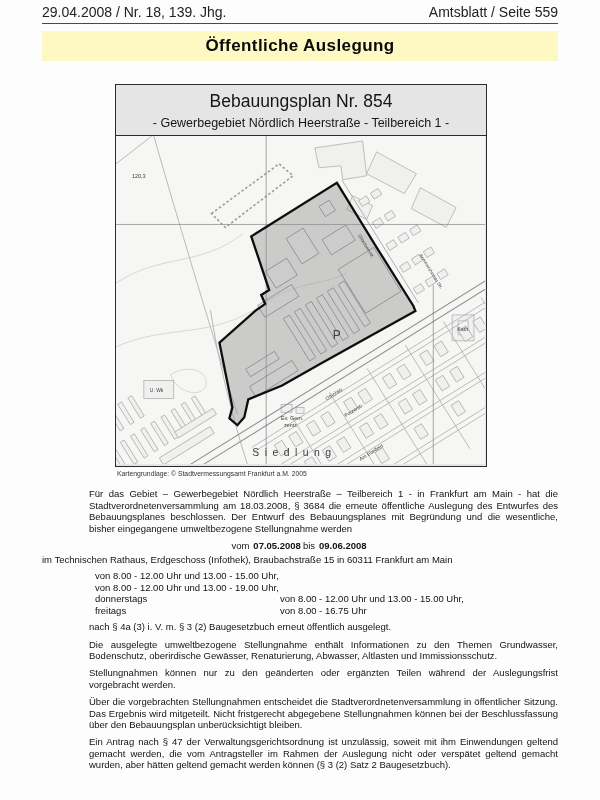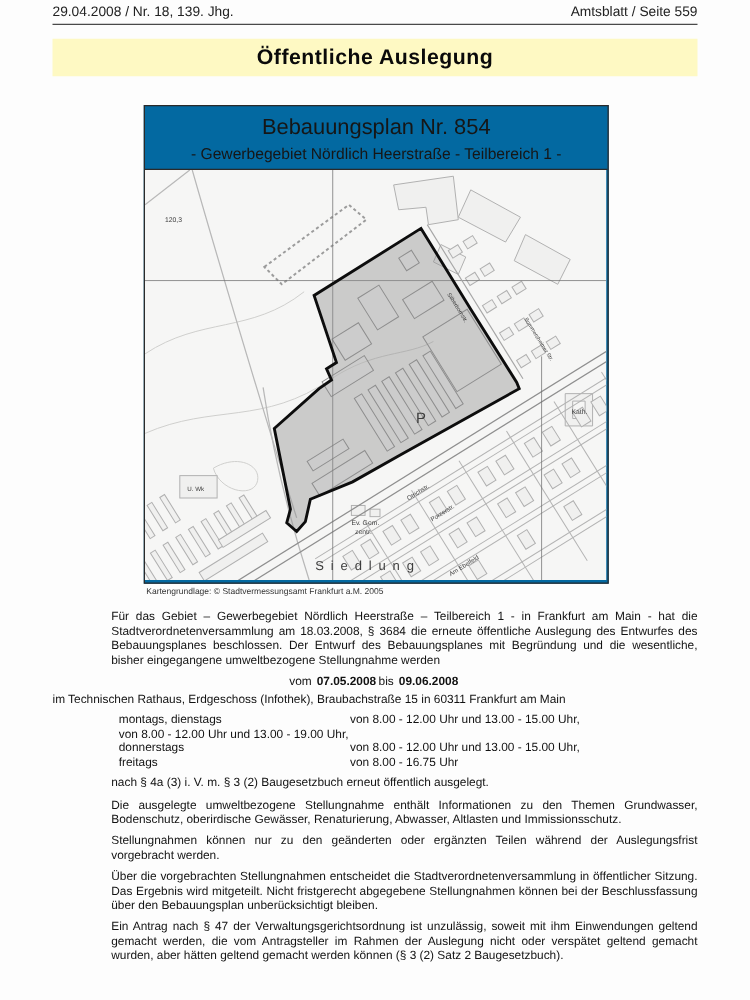--- a/index.html
+++ b/index.html
@@ -1,24 +1,24 @@
 <!DOCTYPE html>
 <html><head>
 <meta charset="utf-8">
 <style>
   * { margin:0; padding:0; box-sizing:border-box; }
   html,body { width:600px; height:800px; }
   body { font-family:"Liberation Sans", sans-serif; background:#ffffff; color:#161616; position:relative; }
   .page { position:absolute; inset:0; background:#fdfdfd; overflow:hidden; }
 
-  .masthead { position:absolute; left:42px; right:42px; top:4px; display:flex; justify-content:space-between; font-size:11px; color:#222; border-bottom:1px solid #4a4a4a; padding-bottom:3px; }
+  .masthead { position:absolute; left:42px; right:42px; top:4px; display:flex; justify-content:space-between; font-size:14px; color:#222; border-bottom:1px solid #4a4a4a; padding-bottom:3px; }
 
   .banner { position:absolute; left:42px; right:42px; top:31px; height:30px; background:#fef9c3; display:flex; align-items:center; justify-content:center; font-size:17px; font-weight:bold; color:#0a0a0a; letter-spacing:0.4px; }
 
-  .planbox { position:absolute; left:115px; top:84px; width:372px; height:383px; border:1.4px solid #2a2a2a; background:#0369a1; }
+  .planbox { position:absolute; left:115px; top:84px; width:372px; height:383px; border:1.4px solid #2a2a2a; background:#e5e5e5; }
   .plantitle { height:51px; border-bottom:1.4px solid #2a2a2a; text-align:center; padding-top:6px; }
   .plantitle .t1 { font-size:17.5px; }
   .plantitle .t2 { font-size:12.5px; margin-top:4px; }
   svg.map { display:block; width:369px; height:328px; background:#f6f6f5; }
 
   .caption { position:absolute; left:117px; top:470px; font-size:6.8px; color:#333; }
 
   .bodytext { position:absolute; left:42px; width:516px; top:488px; font-size:9.5px; line-height:11.6px; text-align:justify; color:#121212; }
   .para { margin-bottom:5.5px;margin-left:47px; }
   .dateline { text-align:center; margin:0 0 3px; }
@@ -222,21 +222,20 @@
     <div class="para">Für das Gebiet – Gewerbegebiet Nördlich Heerstraße – Teilbereich 1 - in Frankfurt am Main - hat die Stadtverordnetenversammlung am 18.03.2008, § 3684 die erneute öffentliche Auslegung des Entwurfes des Bebauungsplanes beschlossen. Der Entwurf des Bebauungsplanes mit Begründung und die wesentliche, bisher eingegangene umweltbezogene Stellungnahme werden</div>
 
     <div class="dateline">
       <span>vom</span><b>07.05.2008</b><span>bis</span><b>09.06.2008</b>
     </div>
 
     <div class="loc">im Technischen Rathaus, Erdgeschoss (Infothek), Braubachstraße 15 in 60311 Frankfurt am Main</div>
 
     <div class="sched">
       <div class="srow">
-        <span class="sdays">montags, dienstags</span>
         <span>von 8.00 - 12.00 Uhr und 13.00 - 15.00 Uhr,</span>
       </div>
       <div class="srow">
         <span>von 8.00 - 12.00 Uhr und 13.00 - 19.00 Uhr,</span>
       </div>
       <div class="srow">
         <span class="sdays">donnerstags</span>
         <span>von 8.00 - 12.00 Uhr und 13.00 - 15.00 Uhr,</span>
       </div>
       <div class="srow">

